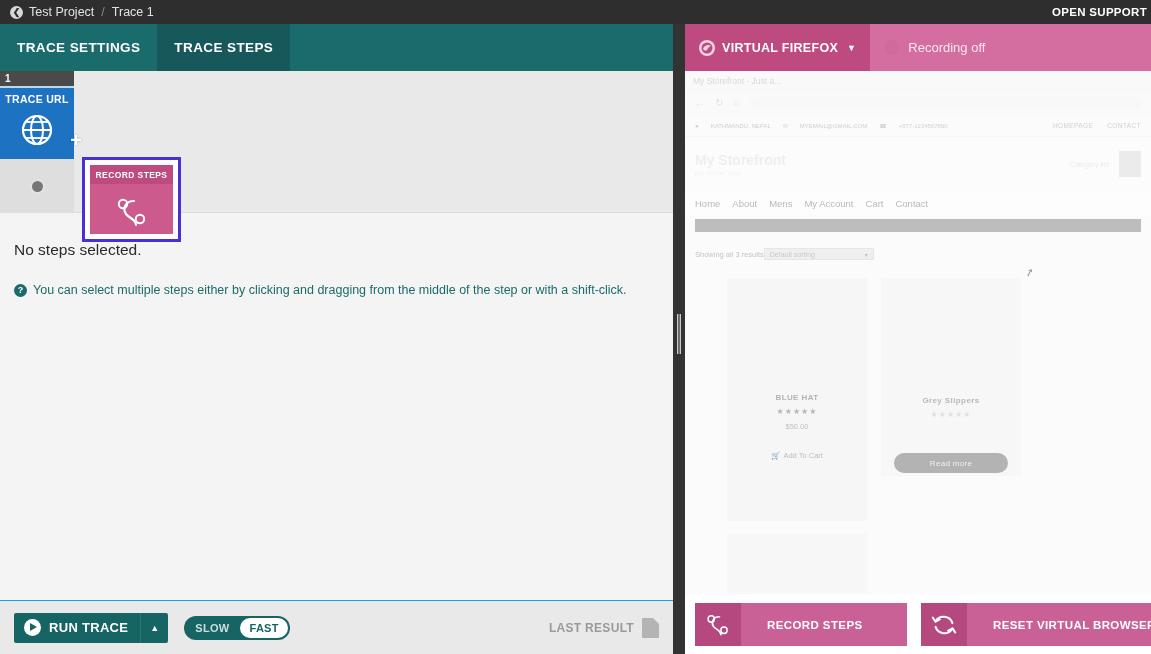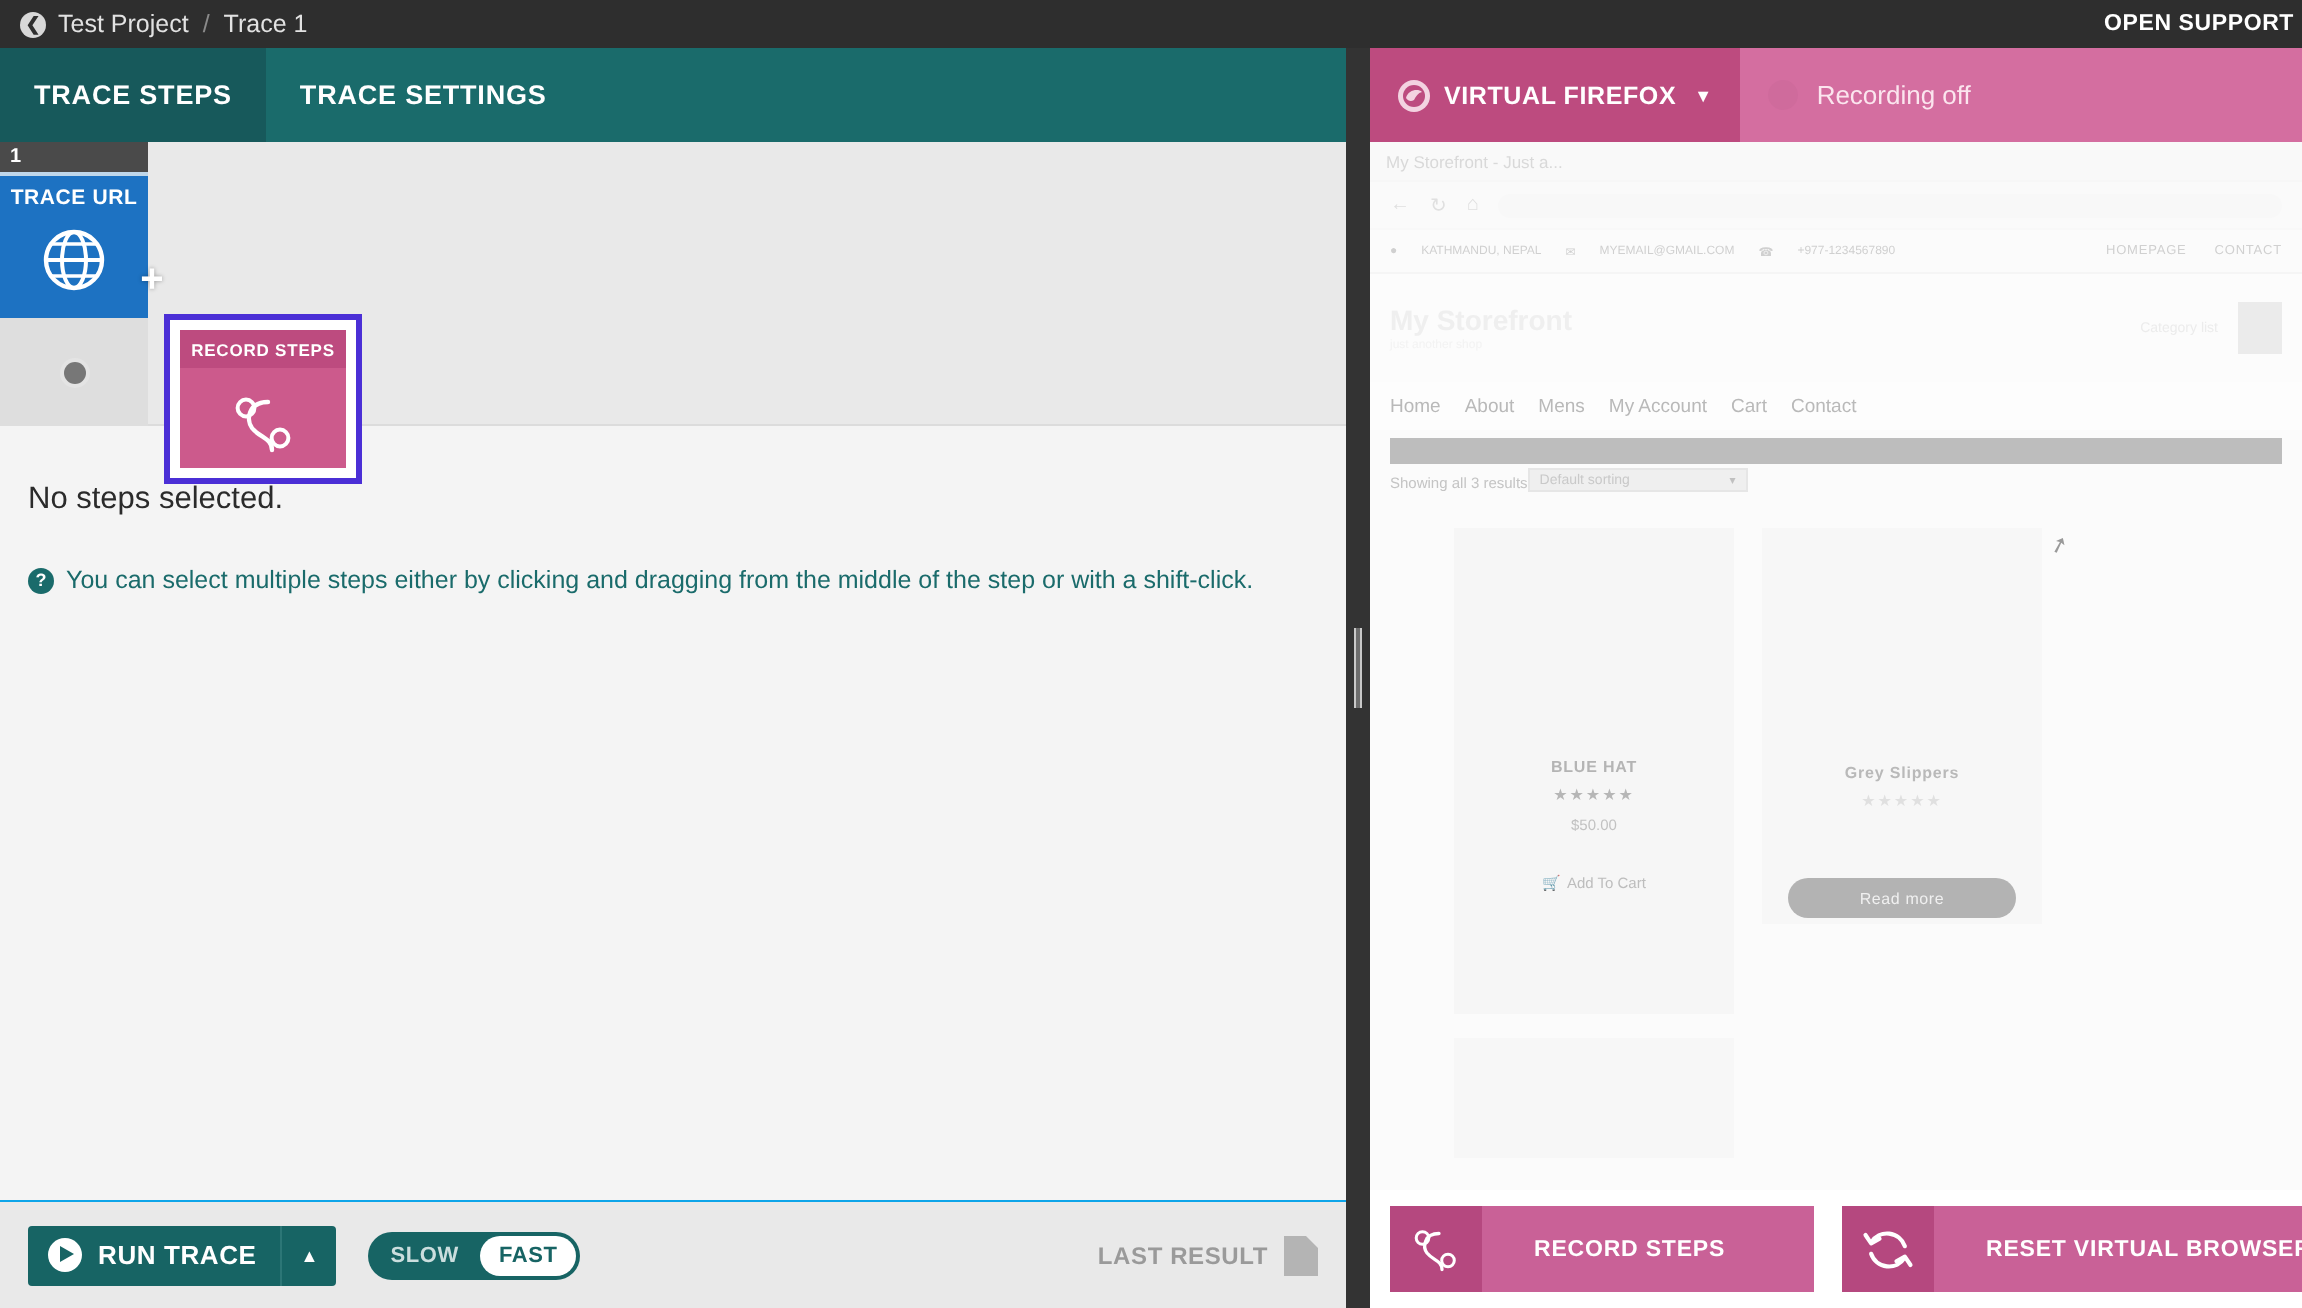--- a/index.html
+++ b/index.html
@@ -166,21 +166,21 @@
   .sitehead { height: 54px; background: #fdfdfd; display: flex; align-items: center; padding: 0 10px;
               opacity: .5; }
   .logo { font-size: 14px; font-weight: bold; color: #e4e4e4; }
   .logo-sub { font-size: 6px; color: #ececec; margin-top: 2px; }
   .hd-right { margin-left: auto; display: flex; align-items: center; gap: 10px; }
   .hd-cat { font-size: 7px; color: #dedede; }
   .hd-btn { width: 22px; height: 26px; background: #dcdcdc; }
   .sitenav { height: 24px; display: flex; align-items: center; gap: 12px; padding: 0 10px;
              font-size: 9.5px; color: #b9b9b9; background: #fdfdfd; }
   .greybar { margin: 4px 10px 0 10px; height: 13px; background: #bdbdbd; }
-  .sortrow { display: flex; align-items: flex-end; padding: 2px 10px 0 10px; }
+  .sortrow { display: flex; align-items: center; padding: 16px 10px 0 10px; }
   .showing { font-size: 7.5px; color: #c4c4c4; }
   .sortsel { width: 110px; height: 12px; background: #efefef; border: 1px solid #e6e6e6;
              display: flex; align-items: center; padding: 0 5px; }
   .sortsel span { font-size: 7px; color: #c9c9c9; }
   .sortsel .cv { margin-left: auto; font-size: 6px; color: #c0c0c0; }
   .cursor { position: absolute; left: 340px; top: 195px; font-size: 11px; color: #9a9a9a;
             transform: rotate(-18deg); }
   .grid { display: flex; gap: 14px; padding: 18px 10px 0 42px; }
   .card { width: 140px; height: 243px; background: #f6f6f6; display: flex; flex-direction: column;
           align-items: center; }
@@ -217,22 +217,22 @@
     <span class="crumb-back">❮</span>
     <span class="crumb-link">Test Project</span>
     <span class="crumb-sep">/</span>
     <span class="crumb-cur">Trace 1</span>
     <span class="support">OPEN SUPPORT</span>
   </div>
 
   <div class="left">
 
     <div class="tabbar">
+      <div class="tab">TRACE SETTINGS</div>
       <div class="tab active">TRACE STEPS</div>
-      <div class="tab">TRACE SETTINGS</div>
     </div>
 
     <div class="stepstrip">
       <div class="step">
         <div class="step-num">1</div>
         <div class="step-body">
           <div class="step-label">TRACE URL</div>
           <svg class="globe" width="34" height="34" viewBox="0 0 34 34">
             <circle cx="17" cy="17" r="14" fill="none" stroke="#fff" stroke-width="2.2"></circle>
             <ellipse cx="17" cy="17" rx="6" ry="14" fill="none" stroke="#fff" stroke-width="2"></ellipse>

